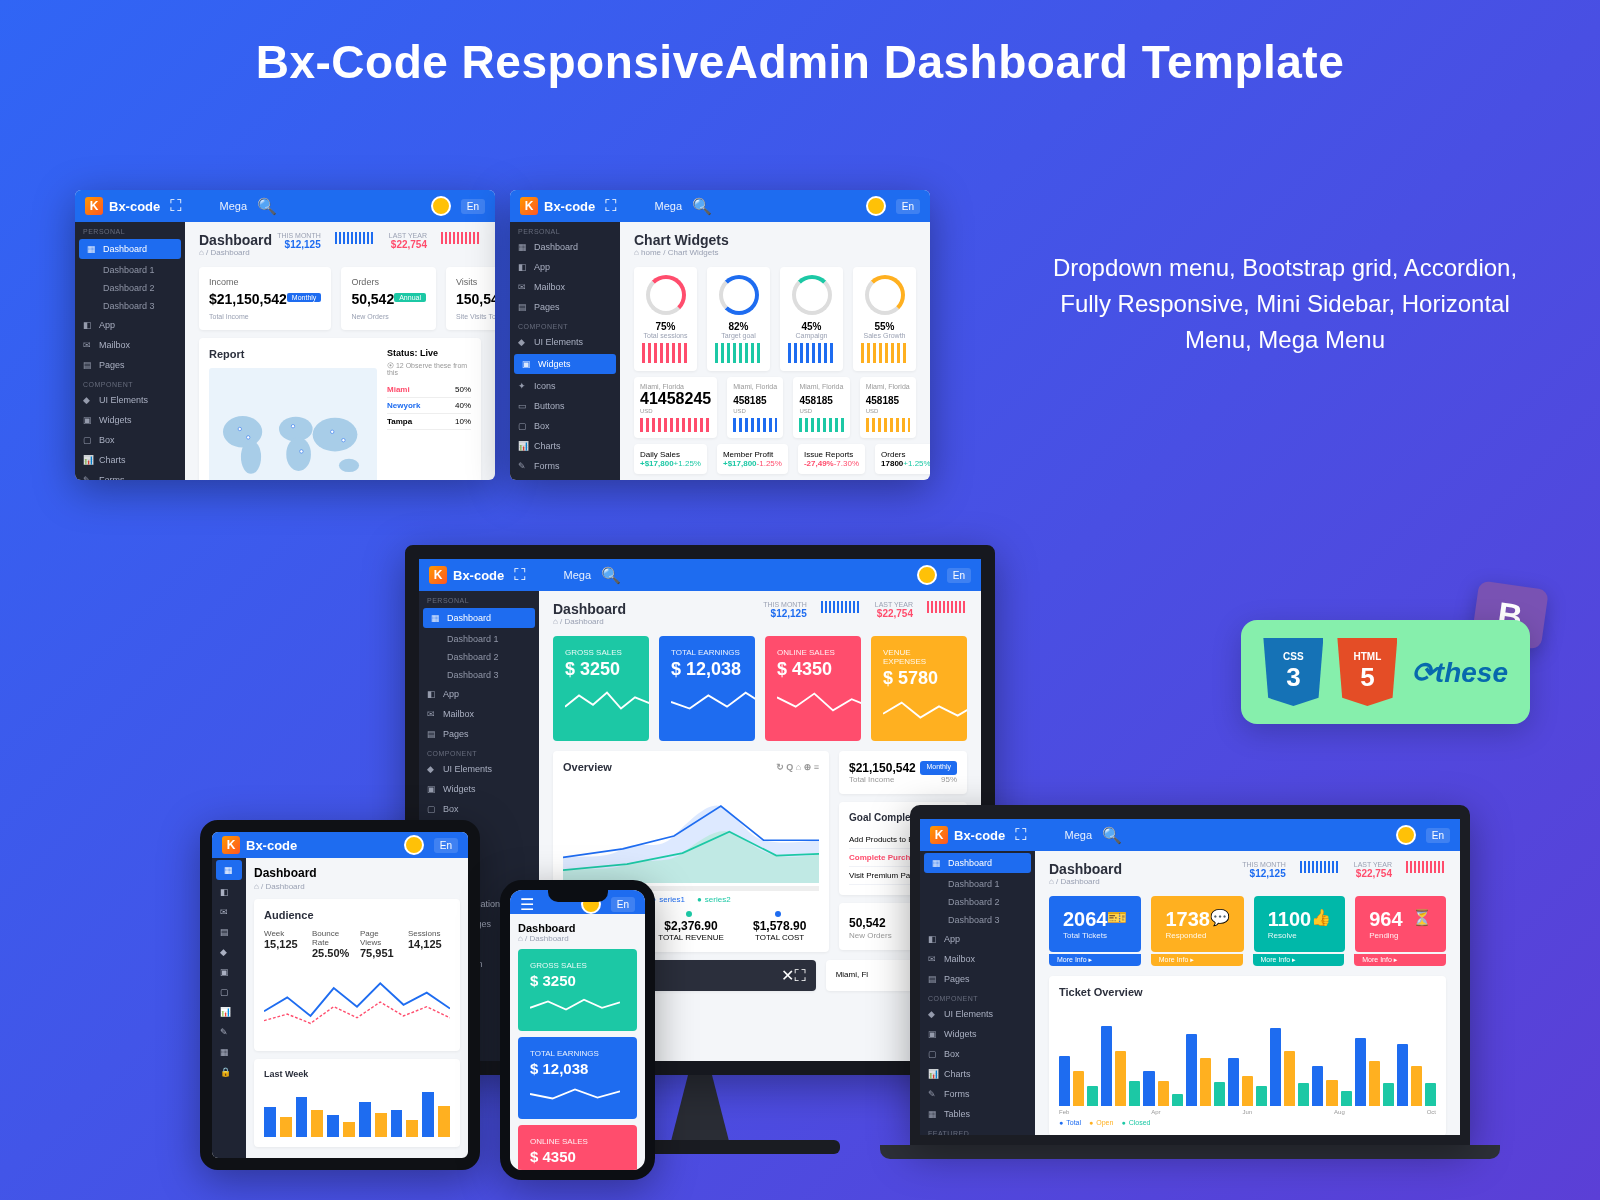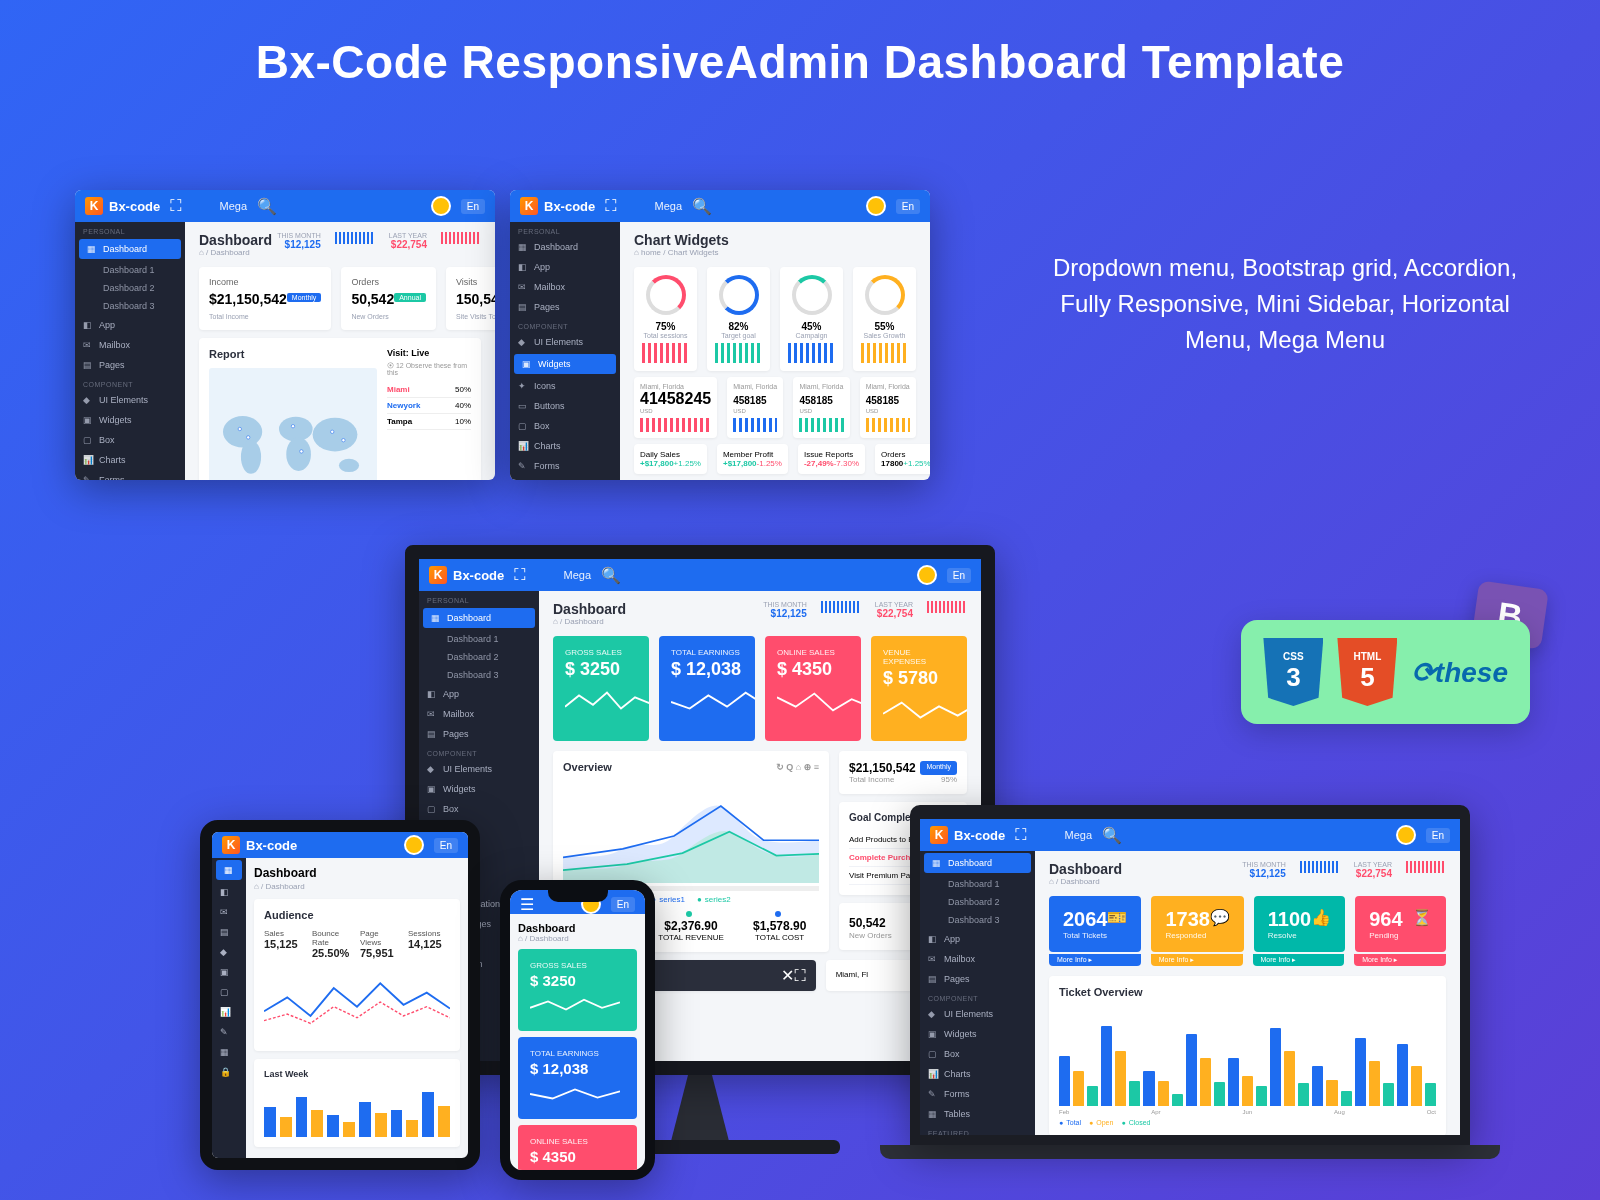--- a/index.html
+++ b/index.html
@@ -269,21 +269,21 @@
                   <circle cx="70" cy="65" r="3"></circle>
                   <circle cx="150" cy="45" r="3"></circle>
                   <circle cx="165" cy="90" r="3"></circle>
                   <circle cx="220" cy="55" r="3"></circle>
                   <circle cx="240" cy="70" r="3"></circle>
                 </g>
               </svg>
           </div>
         </div>
         <div class="status-panel" style="flex:1">
-          <h5>Visit: Live</h5>
+          <h5>Status: Live</h5>
           <div style="font-size:7px;color:#999;margin-bottom:6px">⦿ 12 Observe these from this</div>
           <div class="city">
               <b style="color:#ff4d6d">Miami</b>
               <span>50%</span>
             </div>
           <div class="city">
               <b style="color:#1e6cf0">Newyork</b>
               <span>40%</span>
             </div>
           <div class="city">
@@ -820,21 +820,21 @@
       <div class="sb-item">🔒</div>
     </div>
     <div class="content" style="padding:8px">
       <h2 style="font-size:12px;margin-bottom:2px">Dashboard</h2>
       <div class="crumb">⌂ / Dashboard</div>
       <div class="card" style="margin-top:8px">
         <div class="smallhdr">
             <span>Audience</span>
           </div>
         <div class="audgrid">
-          <div><span>Sales</span><b>15,125</b></div>
+          <div><span>Week</span><b>15,125</b></div>
           <div><span>Bounce Rate</span><b>25.50%</b></div>
           <div><span>Page Views</span><b>75,951</b></div>
           <div><span>Sessions</span><b>14,125</b></div>
         </div>
         <svg viewBox="0 0 200 70" style="width:100%;height:70px">
           <polyline points="0,45 25,30 50,50 75,20 100,40 125,15 150,38 175,25 200,42" fill="none" stroke="#1e6cf0" stroke-width="2"></polyline>
           <polyline points="0,55 25,48 50,58 75,40 100,52 125,35 150,50 175,40 200,52" fill="none" stroke="#ff4d6d" stroke-width="1.5" stroke-dasharray="3 2"></polyline>
         </svg>
       </div>
       <div class="card" style="margin-top:8px">

